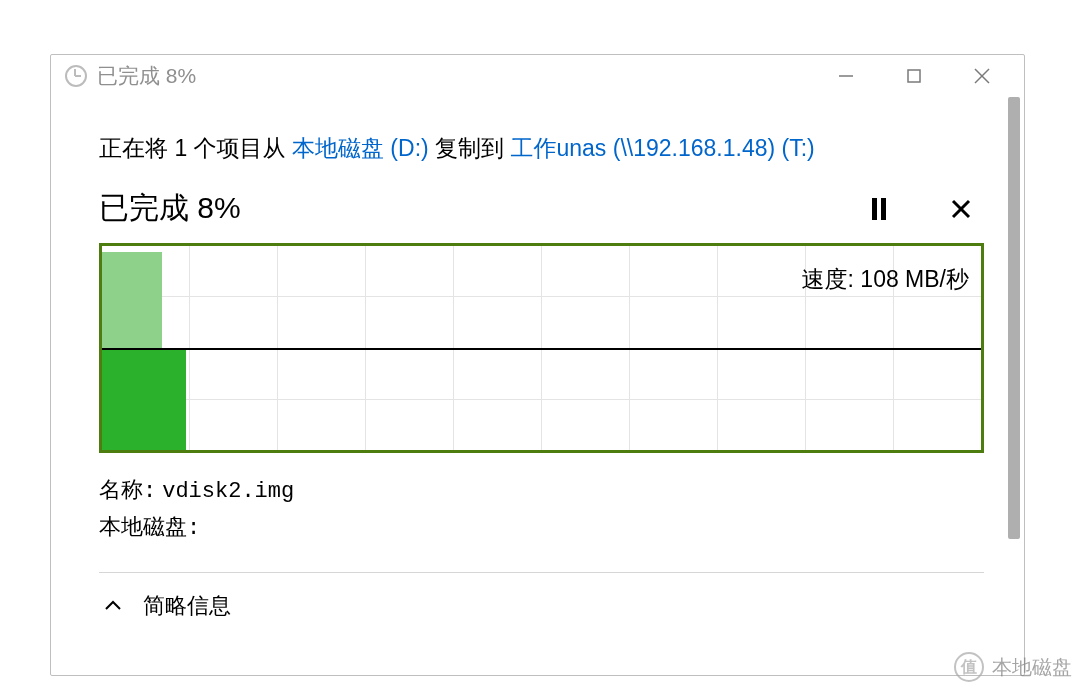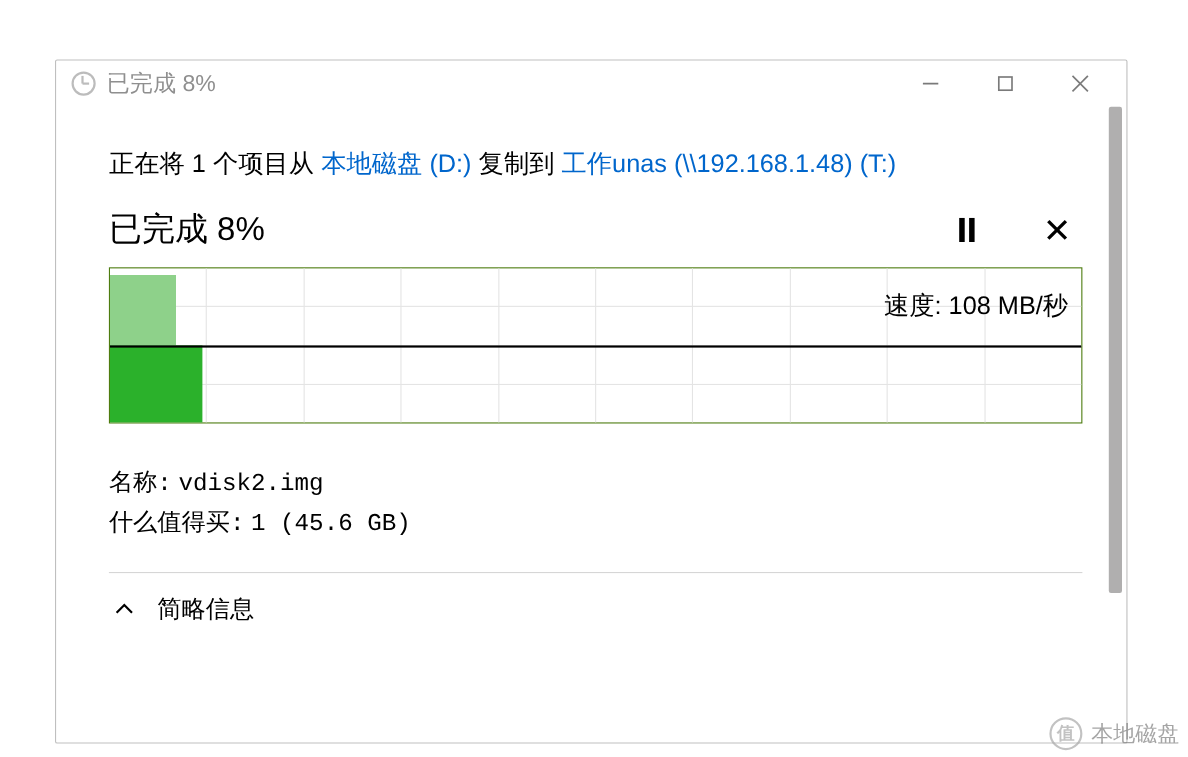--- a/index.html
+++ b/index.html
@@ -99,24 +99,24 @@
     .action-btn {
       width: 26px;
       height: 26px;
       display: flex;
       align-items: center;
       justify-content: center;
       color: #000;
     }
 
     .chart {
-      border: 1px solid #4d7c0f;
-      height: 142px;
+      border: 3px solid #4d7c0f;
+      height: 210px;
       position: relative;
-      margin-bottom: 36px;
+      margin-bottom: 20px;
     }
     .chart-grid-v {
       position: absolute; inset: 0;
       display: flex;
     }
     .chart-grid-v div {
       flex: 1;
       border-right: 1px solid #e4e4e4;
     }
     .chart-grid-v div:last-child { border-right: none; }
@@ -300,22 +300,21 @@
       <div class="chart-midline"></div>
       <div class="chart-speed">速度: 108 MB/秒</div>
     </div>
 
     <div class="details">
       <div class="detail-row">
         <span>名称:</span>
         <span>vdisk2.img</span>
       </div>
       <div class="detail-row">
-        <span>什么值得买:</span>
-        <span>1 (45.6 GB)</span>
+        <span>本地磁盘:</span>
       </div>
     </div>
 
     <hr class="divider">
 
     <div class="toggle-row">
       <div class="chevron">
         <svg width="18" height="12" viewBox="0 0 18 12" fill="none" stroke="#000" stroke-width="2">
             <polyline points="2,9 9,2 16,9"></polyline>
           </svg>

